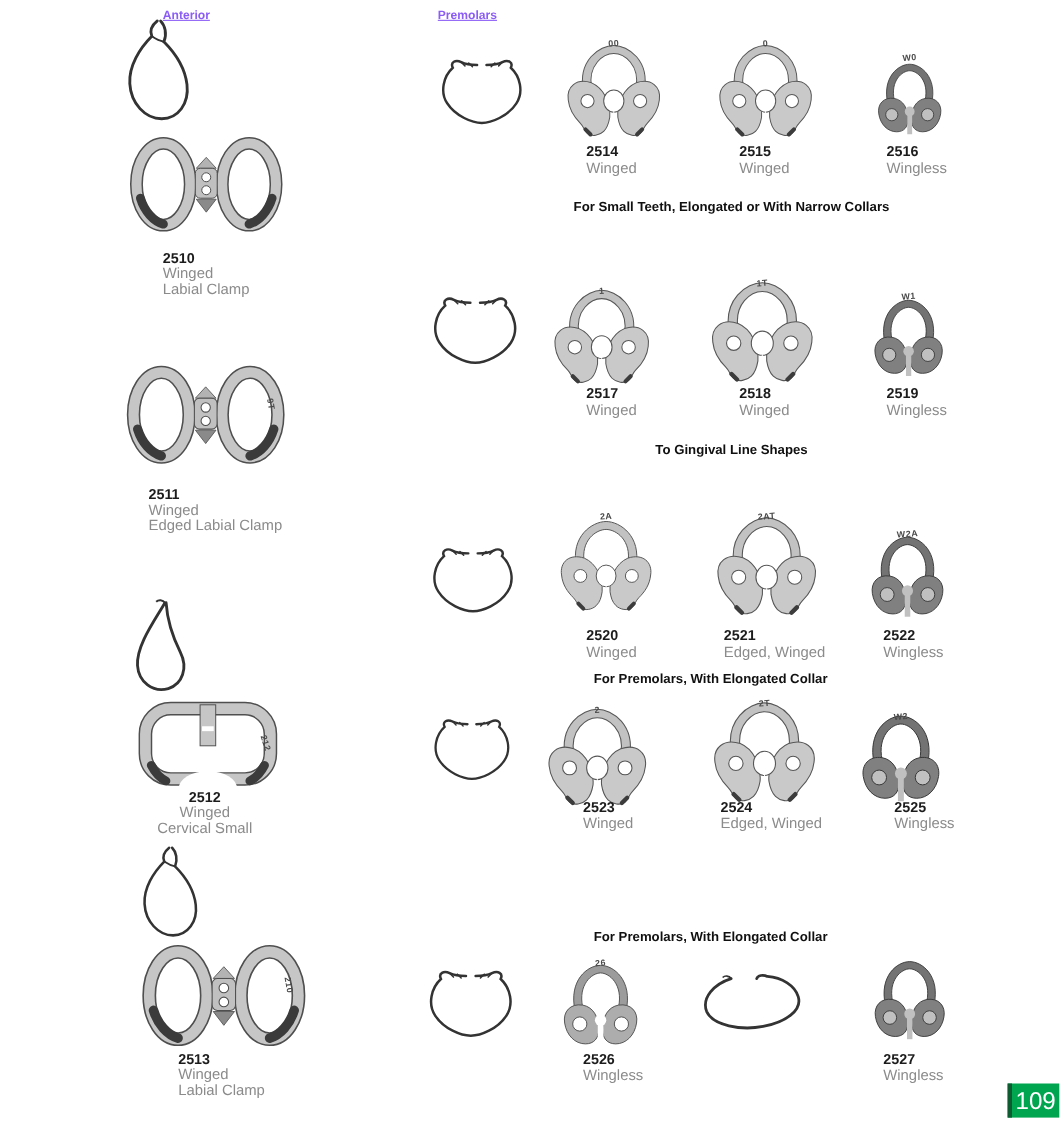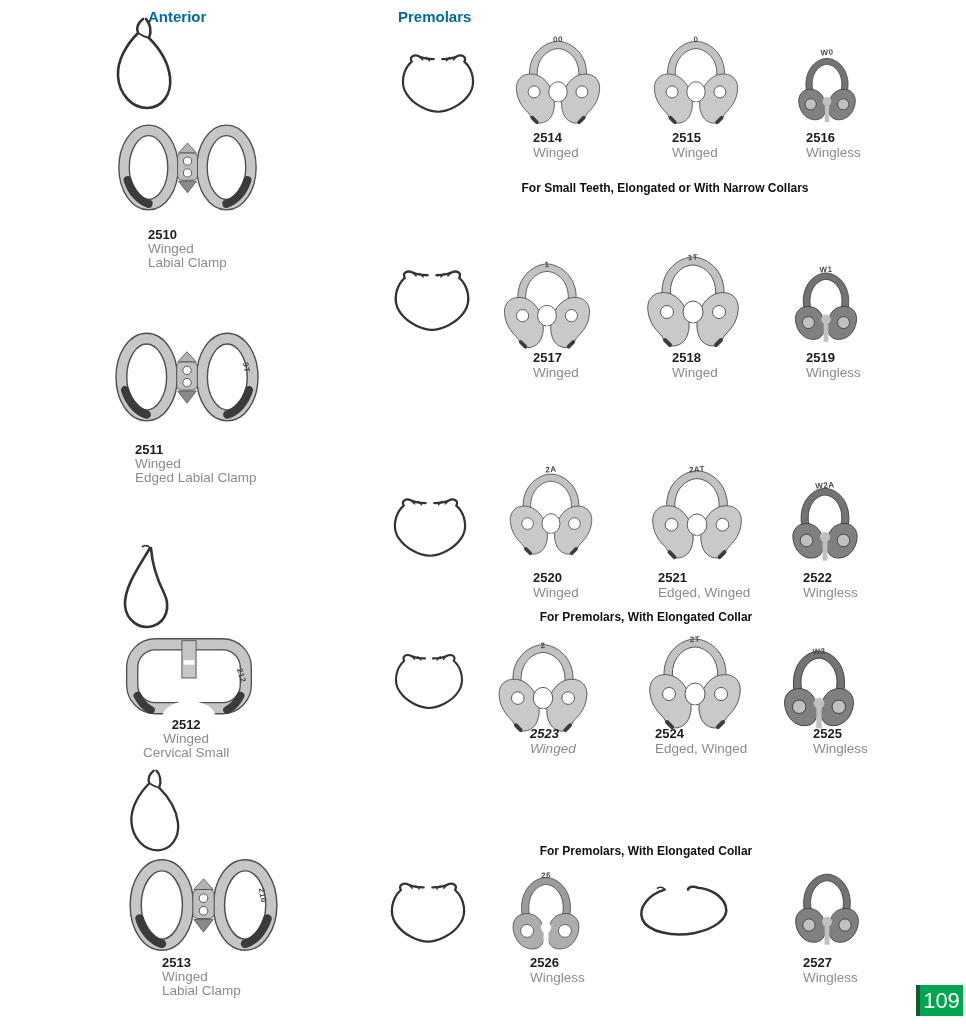--- a/index.html
+++ b/index.html
@@ -1,18 +1,18 @@
 <!DOCTYPE html>
 <html><head>
 <meta charset="utf-8">
 <style>
   html,body{margin:0;padding:0;background:#ffffff;}
   .page{position:relative;width:966px;height:1024px;background:#ffffff;overflow:hidden;
         font-family:"Liberation Sans", sans-serif;}
-  .hdr{position:absolute;font-size:15px;font-weight:bold;color:#0369a1;}
+  .hdr{position:absolute;font-size:11px;font-weight:bold;color:#8b5cf6;text-decoration:underline;}
   .fig{position:absolute;}
   .fig svg{width:100%;height:100%;display:block;}
   .fig.dark svg{filter:brightness(0.74) contrast(1.05);}
   .engr{position:absolute;font-size:8px;font-weight:bold;color:#4a4a4a;letter-spacing:.5px;white-space:nowrap;}
   .engr-top{left:50%;top:5%;transform:translateX(-50%) rotate(-4deg);}
   .engr-side{right:7%;top:36%;transform:rotate(80deg);}
   .engr-side2{right:8%;top:42%;transform:rotate(72deg);}
   .plabel{position:absolute;font-size:13px;line-height:14px;white-space:nowrap;}
   .plabel .num{font-weight:bold;color:#1c1c1c;}
   .plabel .desc{color:#8b8b8b;font-size:13.5px;}
@@ -235,20 +235,21 @@
   </div>
   <div class="plabel rlabel" style="left:672px;top:350px;">
     <div class="num">2518</div>
     <div class="desc">Winged</div>
   </div>
   <div class="plabel rlabel" style="left:806px;top:350px;">
     <div class="num">2519</div>
     <div class="desc">Wingless</div>
   </div>
   <div class="caption" style="left:380px;width:570px;top:402px;">
+    <div>To Gingival Line Shapes</div>
   </div>
 
   <div class="fig" style="left:386px;top:492px;width:88px;height:68px;">
     <svg>
         <use href="#sym-wire-round"></use>
       </svg>
   </div>
   <div class="fig" style="left:506px;top:460px;width:90px;height:102px;">
     <svg>
         <use href="#sym-winged"></use>
@@ -299,21 +300,21 @@
         <use href="#sym-winged"></use>
       </svg>
     <span class="engr engr-top">2T</span>
   </div>
   <div class="fig dark" style="left:774px;top:642px;width:90px;height:90px;">
     <svg>
         <use href="#sym-wingless"></use>
       </svg>
     <span class="engr engr-top">W2</span>
   </div>
-  <div class="plabel rlabel" style="left:530px;top:726px;font-style:italic;">
+  <div class="plabel rlabel" style="left:530px;top:726px;">
     <div class="num">2523</div>
     <div class="desc">Winged</div>
   </div>
   <div class="plabel rlabel" style="left:655px;top:726px;">
     <div class="num">2524</div>
     <div class="desc">Edged, Winged</div>
   </div>
   <div class="plabel rlabel" style="left:800px;top:726px;margin-left:13px;">
     <div class="num">2525</div>
     <div class="desc">Wingless</div>

